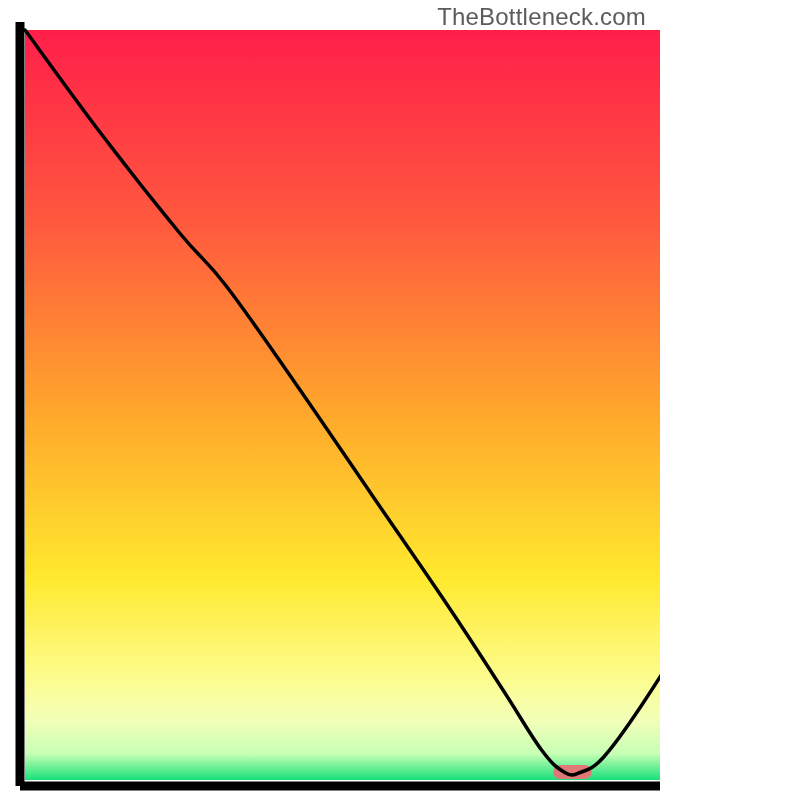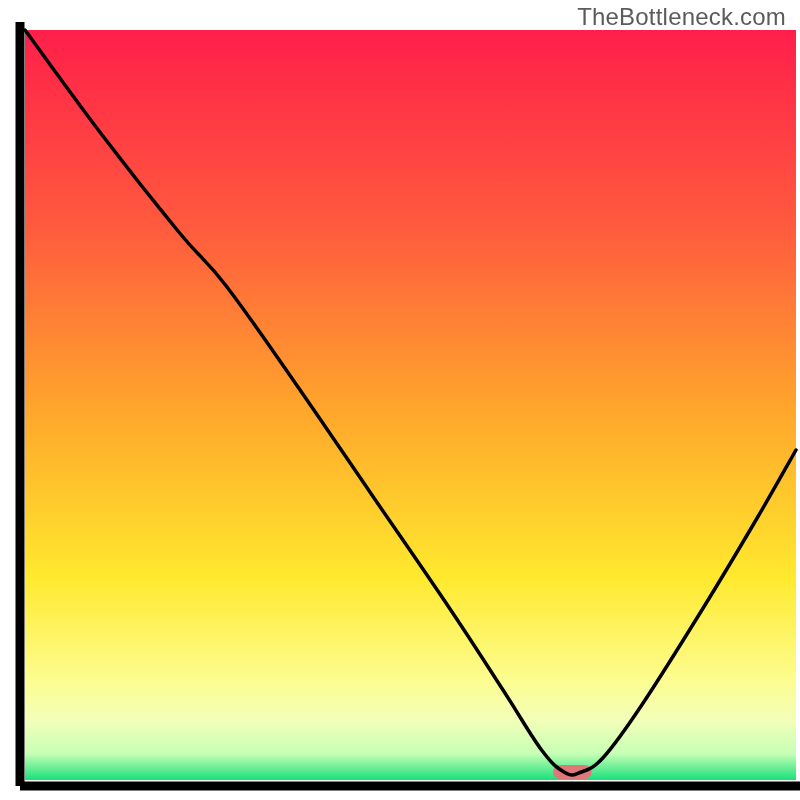--- a/index.html
+++ b/index.html
@@ -5,21 +5,21 @@
   html, body {
     margin: 0;
     padding: 0;
     width: 800px;
     height: 800px;
     background: #ffffff;
     font-family: Arial, Helvetica, sans-serif;
   }
   .canvas {
     position: relative;
-    width: 800px;
+    width: 660px;
     height: 800px;
     overflow: hidden;
     text-align: right;
   }
   .watermark {
     position: absolute;
     top: 3px;
     right: 14px;
     font-size: 24px;
     font-weight: 500;

